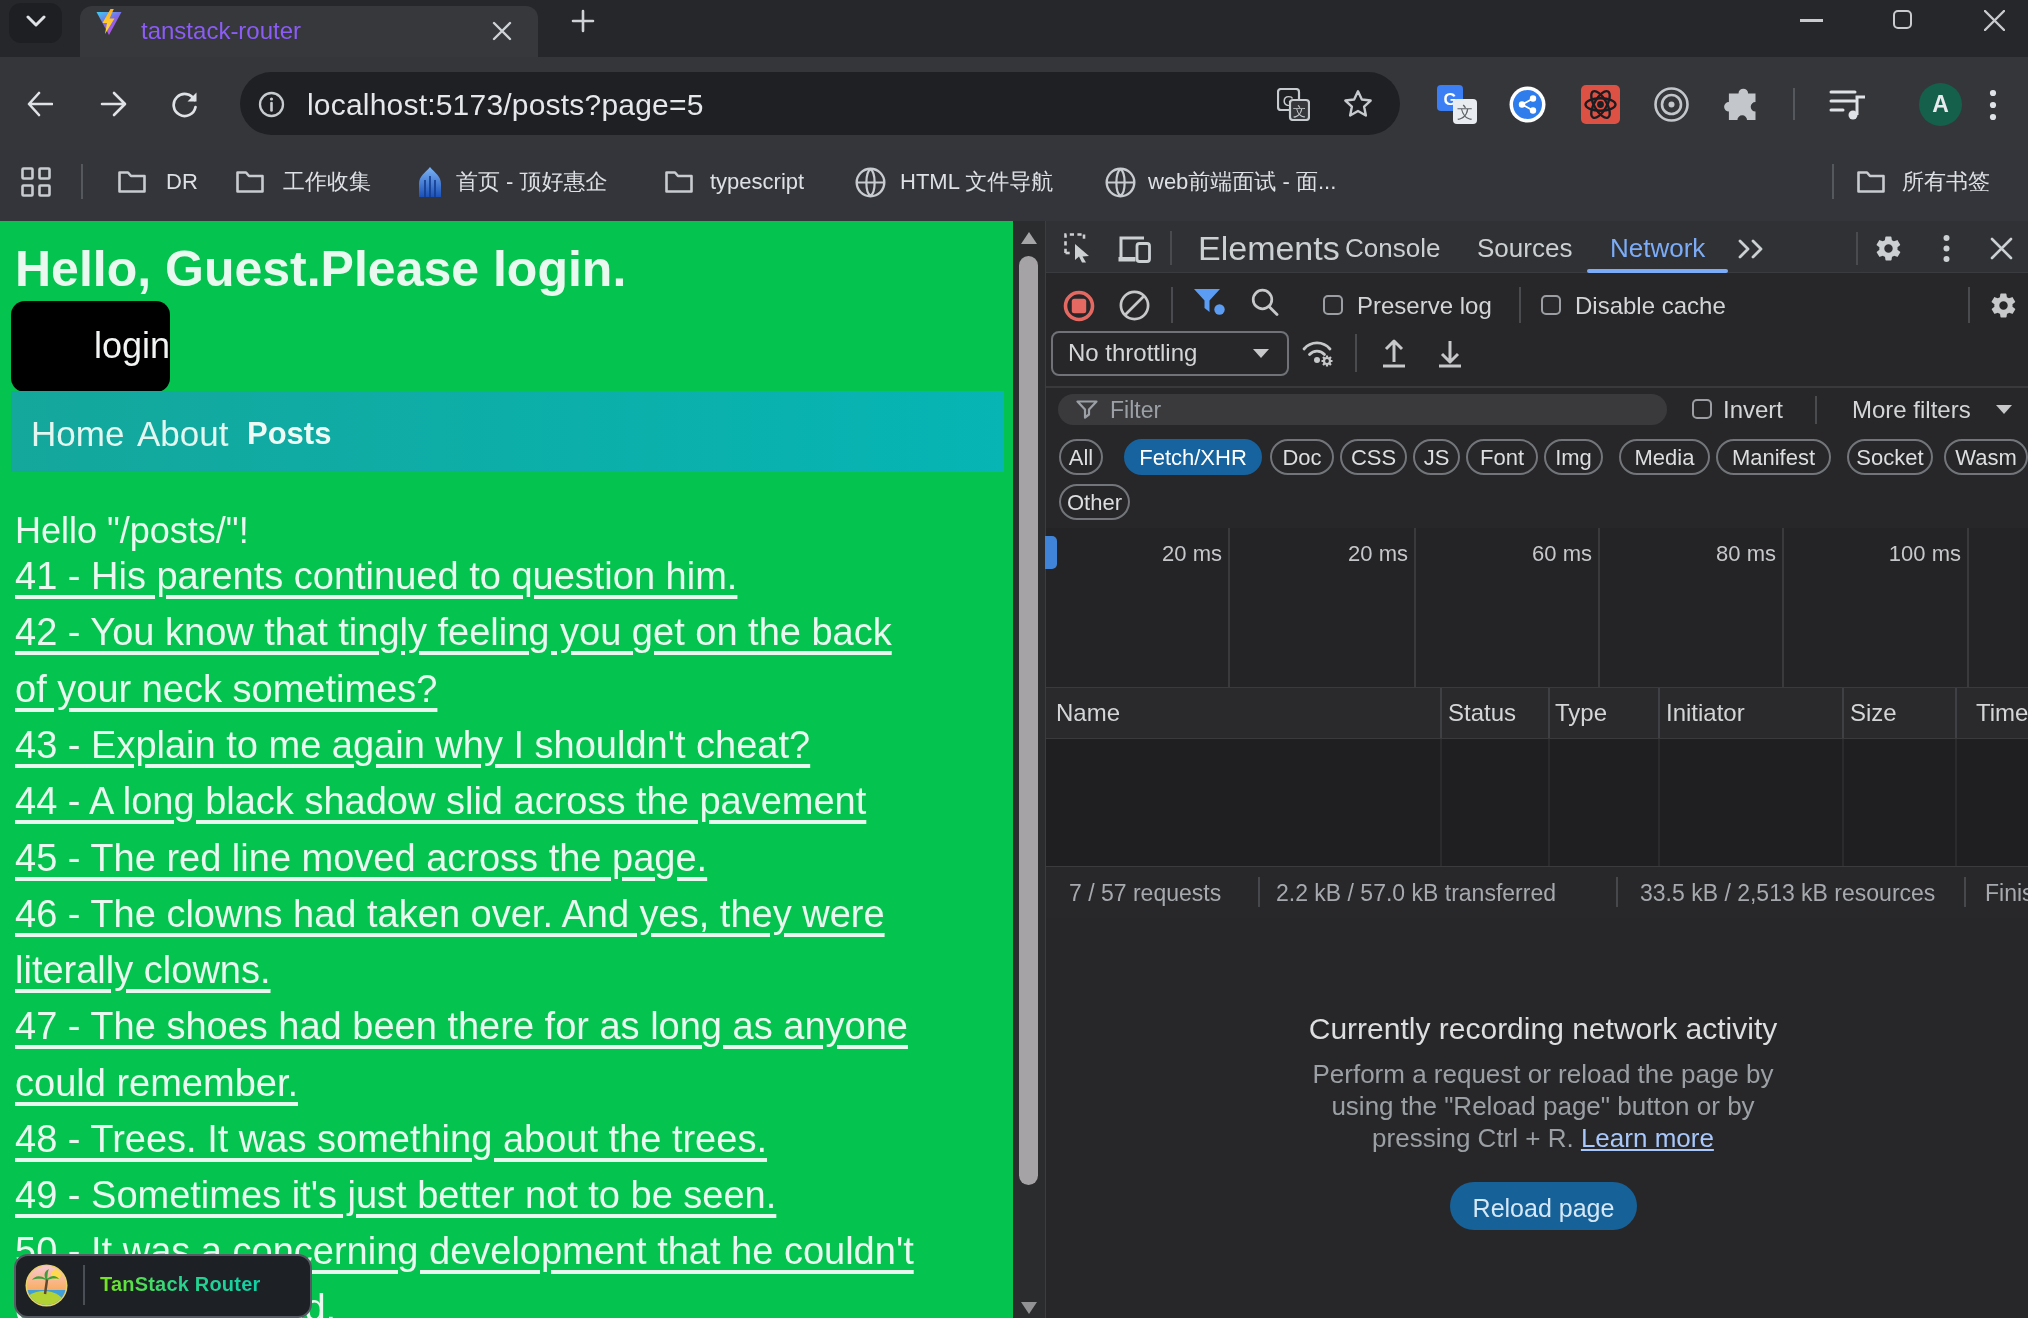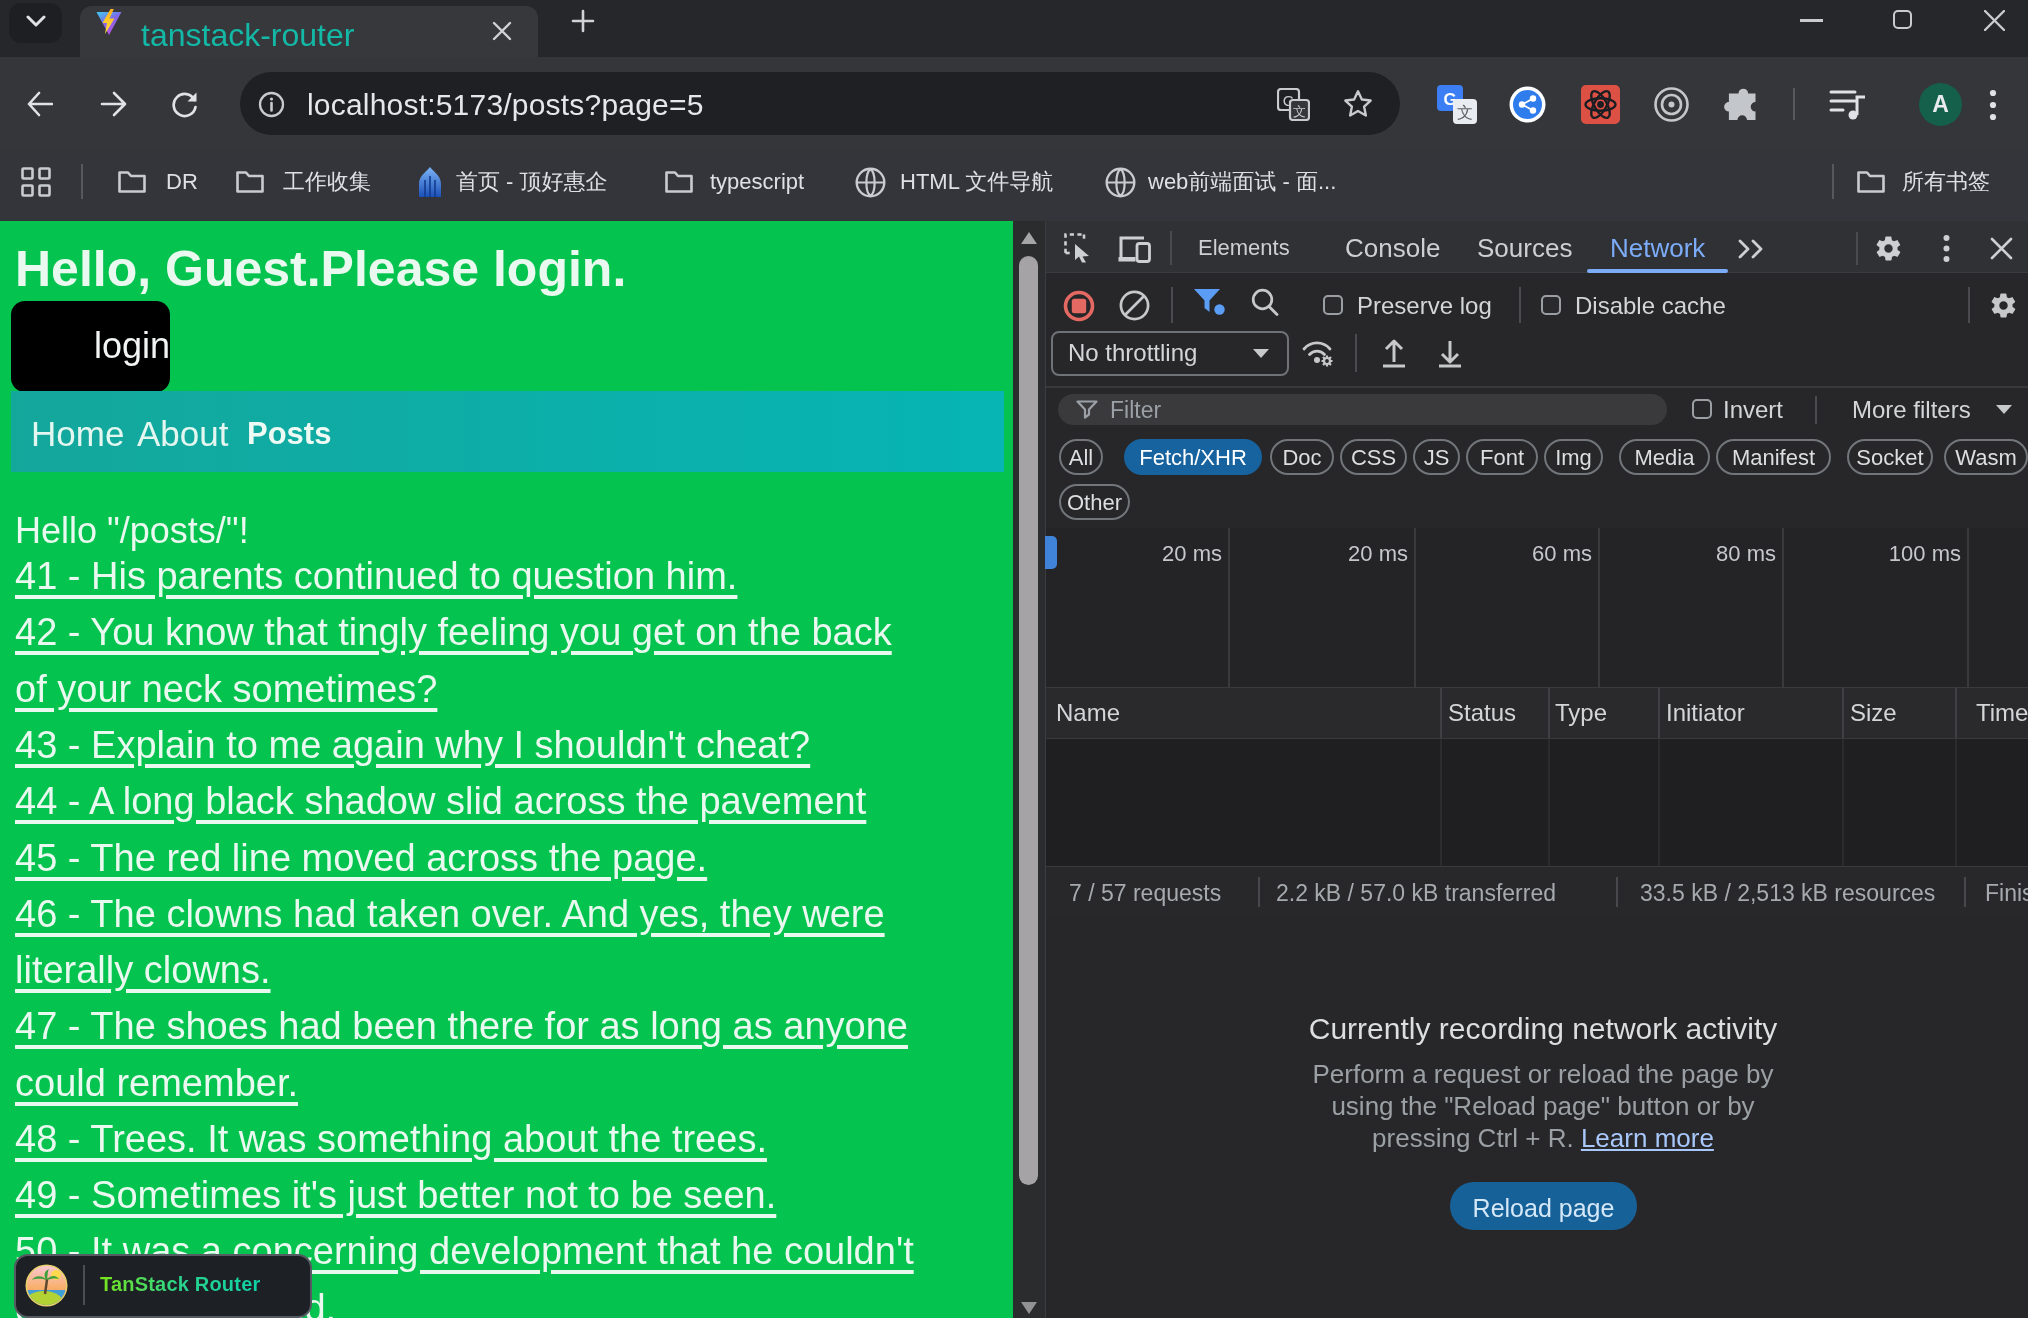--- a/index.html
+++ b/index.html
@@ -34,21 +34,21 @@
         <stop offset="1" stop-color="#c44fe0"></stop>
       </linearGradient>
   <linearGradient id="tsb" x1="0" y1="0" x2="0" y2="1">
         <stop offset="0" stop-color="#ffb01e"></stop>
         <stop offset="1" stop-color="#ffe03a"></stop>
       </linearGradient>
     </defs>
   <path d="M1.5 4 L26.5 4 L14 27 Z" fill="url(#tsg)"></path>
   <path d="M15.5 1 L7.5 15 L12 15 L10 26 L19.5 10.5 L14.5 10.5 L18.8 1 Z" fill="url(#tsb)"></path>
 </svg>
-<div class="abs" style="left:141px;top:17px;font-size:32px;color:#14b8a6;">tanstack-router</div>
+<div class="abs" style="left:141px;top:17px;font-size:24px;color:#8b5cf6;">tanstack-router</div>
 <svg class="abs" style="left:492px;top:21px;" width="20" height="20" viewBox="0 0 20 20">
     <path d="M2 2 L18 18 M18 2 L2 18" stroke="#cfd2d6" stroke-width="2.4" stroke-linecap="round"></path>
   </svg>
 
 <svg class="abs" style="left:571px;top:9px;" width="24" height="24" viewBox="0 0 24 24">
     <path d="M12 2 L12 22 M2 12 L22 12" stroke="#cfd2d6" stroke-width="2.6" stroke-linecap="round"></path>
   </svg>
 
 <div class="abs" style="left:1800px;top:19px;width:23px;height:3px;background:#c9cbce;"></div>
 <div class="abs" style="left:1893px;top:10px;width:19px;height:19px;border:2.5px solid #c9cbce;border-radius:5px;"></div>
@@ -250,21 +250,21 @@
     <path d="M1.5 20 L8 20"></path>
   </g>
   <path d="M12 12 L26 24 L19.5 24.5 L23 30.5 L19 30.5 L16 24.5 L12 28 Z" fill="#cdd0d3" transform="translate(-1,-1)"></path>
 </svg>
 <svg class="abs" style="left:1118px;top:235px;" width="33" height="28" viewBox="0 0 33 28">
   <path d="M3 22 L3 3 L26 3" stroke="#cdd0d3" stroke-width="3" fill="none"></path>
   <rect x="0.5" y="22" width="17" height="4.5" fill="#cdd0d3"></rect>
   <rect x="19" y="8.5" width="12.5" height="18" rx="2.5" stroke="#cdd0d3" stroke-width="2.8" fill="none"></rect>
 </svg>
 <div class="abs" style="left:1170px;top:231px;width:2px;height:34px;background:#4a4b4f;"></div>
-<div class="abs dtx" style="left:1198px;top:236px;font-size:22px;color:#cdd0d3;">Elements</div>
+<div class="abs dtx" style="left:1198px;top:236px;font-size:34px;color:#cdd0d3;">Elements</div>
 <div class="abs dtx" style="left:1345px;top:236px;font-size:26px;color:#cdd0d3;">Console</div>
 <div class="abs dtx" style="left:1477px;top:236px;font-size:26px;color:#cdd0d3;">Sources</div>
 <div class="abs dtx" style="left:1610px;top:236px;font-size:26px;color:#7cacf8;">Network</div>
 <div class="abs" style="left:1587px;top:269px;width:141px;height:4px;background:#7cacf8;border-radius:2px;"></div>
 <svg class="abs" style="left:1737px;top:239px;" width="30" height="20" viewBox="0 0 30 20">
     <path d="M3 2 L11 10 L3 18 M16 2 L24 10 L16 18" stroke="#cdd0d3" stroke-width="2.8" fill="none" stroke-linecap="round" stroke-linejoin="round"></path>
   </svg>
 <div class="abs" style="left:1856px;top:232px;width:2px;height:33px;background:#4a4b4f;"></div>
 <svg class="abs" style="left:1874px;top:234px;" width="29" height="29" viewBox="0 0 24 24">
     <path fill="#cdd0d3" d="M19.4 13c0-.3.1-.6.1-1s0-.7-.1-1l2.1-1.6c.2-.2.3-.5.1-.7l-2-3.4c-.1-.2-.4-.3-.6-.2l-2.5 1c-.5-.4-1.1-.7-1.7-1l-.4-2.6c0-.2-.2-.4-.5-.4h-4c-.2 0-.4.2-.5.4l-.4 2.6c-.6.2-1.1.6-1.7 1l-2.5-1c-.2-.1-.5 0-.6.2l-2 3.4c-.1.2-.1.5.1.7L4.5 11c0 .3-.1.6-.1 1s0 .7.1 1l-2.1 1.6c-.2.2-.3.5-.1.7l2 3.4c.1.2.4.3.6.2l2.5-1c.5.4 1.1.7 1.7 1l.4 2.6c0 .2.2.4.5.4h4c.2 0 .4-.2.5-.4l.4-2.6c.6-.2 1.1-.6 1.7-1l2.5 1c.2.1.5 0 .6-.2l2-3.4c.1-.2.1-.5-.1-.7L19.4 13zM12 15.5c-1.9 0-3.5-1.6-3.5-3.5s1.6-3.5 3.5-3.5 3.5 1.6 3.5 3.5-1.6 3.5-3.5 3.5z"></path>

